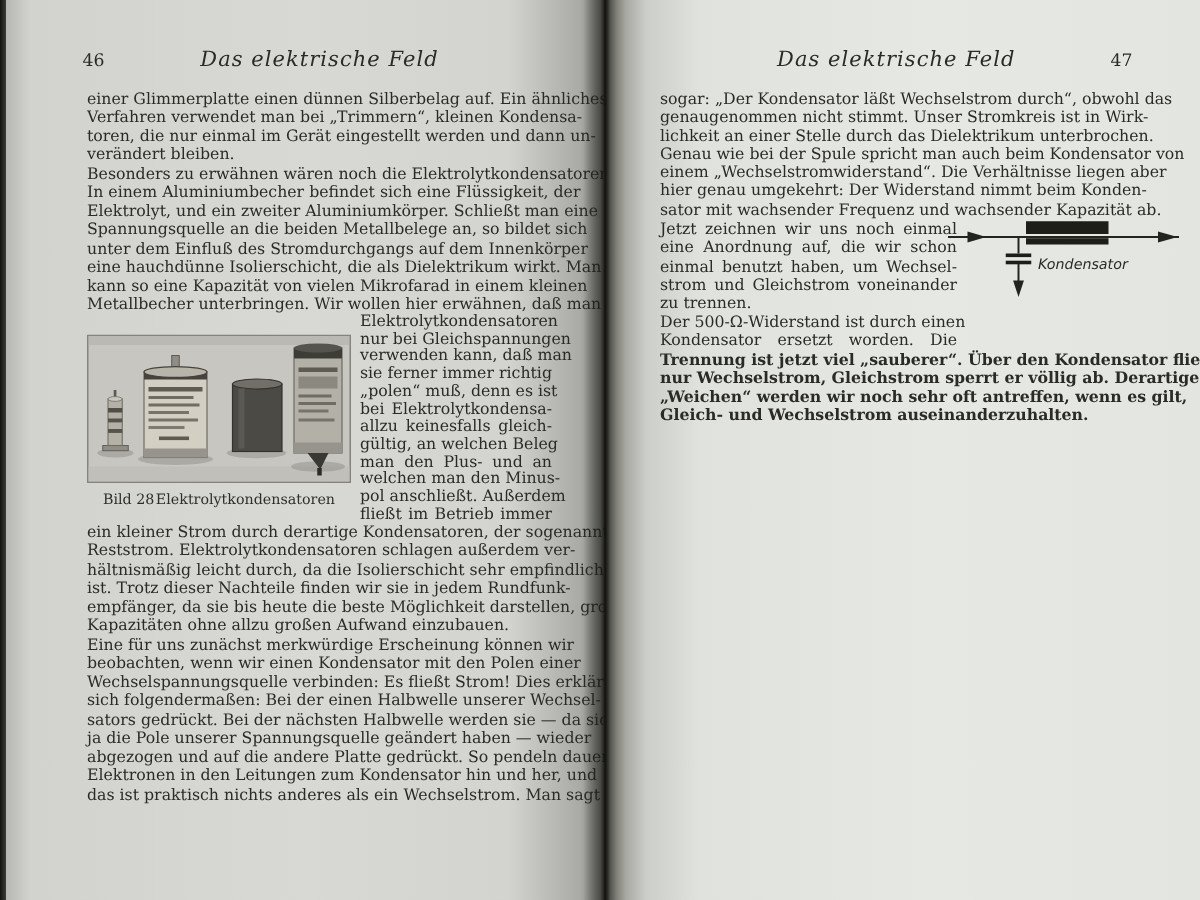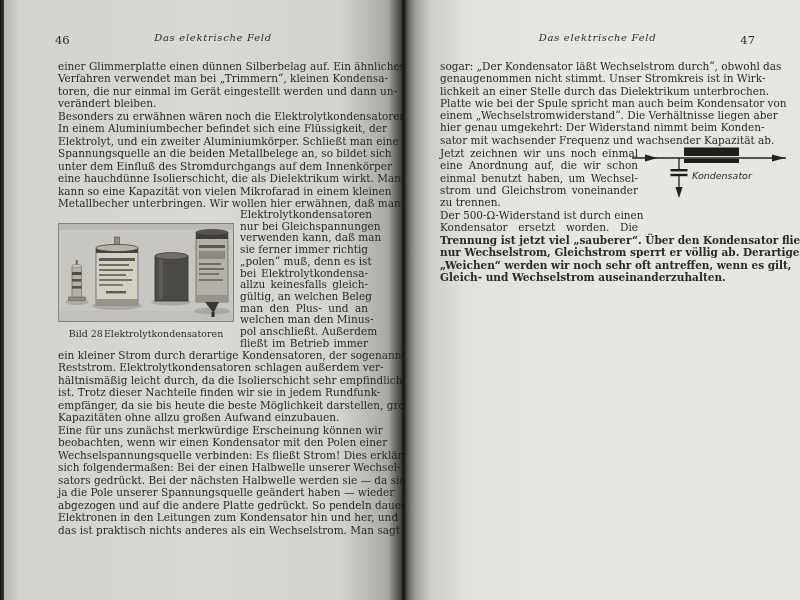--- a/index.html
+++ b/index.html
@@ -13,21 +13,21 @@
     background:linear-gradient(to right,#121210,#3c3c38); }
   .page { position:absolute; top:0; height:600px; }
   .page-left { left:4px; width:399px;
     background:linear-gradient(to right,#b6b6b2 0%,#d2d2ce 4%,#d8d8d4 50%,#d3d3cf 84%,#a9a9a5 96%,#6e6e6a 100%); }
   .page-right { left:403px; width:397px;
     background:linear-gradient(to right,#504f4b 0%,#97978f 2%,#ccceca 7%,#e0e2de 16%,#e6e8e4 55%,#e3e5e1 100%); }
   .gutter { position:absolute; left:389px; top:0; width:28px; height:600px;
     background:linear-gradient(to right,rgba(18,18,16,0) 0%,rgba(18,18,16,0.45) 40%,rgba(8,8,6,0.85) 52%,rgba(18,18,16,0.30) 64%,rgba(18,18,16,0) 100%); }
   .abs { position:absolute; }
   .pagenum { font-size:11.5px; }
-  .runhead { font-style:italic; font-size:10px; letter-spacing:0.7px; text-align:center; }
+  .runhead { font-style:italic; font-size:14px; letter-spacing:0.7px; text-align:center; }
   .txt { font-size:10.5px; line-height:12.45px; }
   .tline { text-align:justify; text-align-last:justify; white-space:nowrap; }
   .tline.tlast { text-align-last:left; }
   .figcap { font-size:9.5px; text-align:center; color:#2d2d29; }
   .figcap .caplabel { margin-right:1px; }
   .figcap2 { font-size:9.5px; text-align:center; color:#2d2d29; line-height:12px; }
   .figcap2 .caplabel { margin-right:7px; }
   svg { display:block; }
 </style>
 </head>
@@ -146,21 +146,21 @@
   </div>
 
   <div class="page page-right">
     <div class="abs runhead" style="left:37px; top:32px; width:315px;">Das elektrische Feld</div>
     <div class="abs pagenum" style="left:37px; top:33px; width:315px; text-align:right;">47</div>
 
     <div class="abs txt" style="left:37px; top:60px; width:315px; line-height:12.3px;">
         <div class="tline">sogar: „Der Kondensator läßt Wechselstrom durch“, obwohl das</div>
         <div class="tline">genaugenommen nicht stimmt. Unser Stromkreis ist in Wirk-</div>
         <div class="tline">lichkeit an einer Stelle durch das Dielektrikum unterbrochen.</div>
-        <div class="tline">Platte wie bei der Spule spricht man auch beim Kondensator von</div>
+        <div class="tline">Genau wie bei der Spule spricht man auch beim Kondensator von</div>
         <div class="tline">einem „Wechselstromwiderstand“. Die Verhältnisse liegen aber</div>
         <div class="tline">hier genau umgekehrt: Der Widerstand nimmt beim Konden-</div>
         <div class="tline">sator mit wachsender Frequenz und wachsender Kapazität ab.</div>
       </div>
     <div class="abs txt" style="left:37px; top:147px; width:198px; line-height:12.3px;">
         <div class="tline">Jetzt zeichnen wir uns noch einmal</div>
         <div class="tline">eine Anordnung auf, die wir schon</div>
         <div class="tline">einmal benutzt haben, um Wechsel-</div>
         <div class="tline">strom und Gleichstrom voneinander</div>
         <div class="tline tlast">zu trennen.</div>

